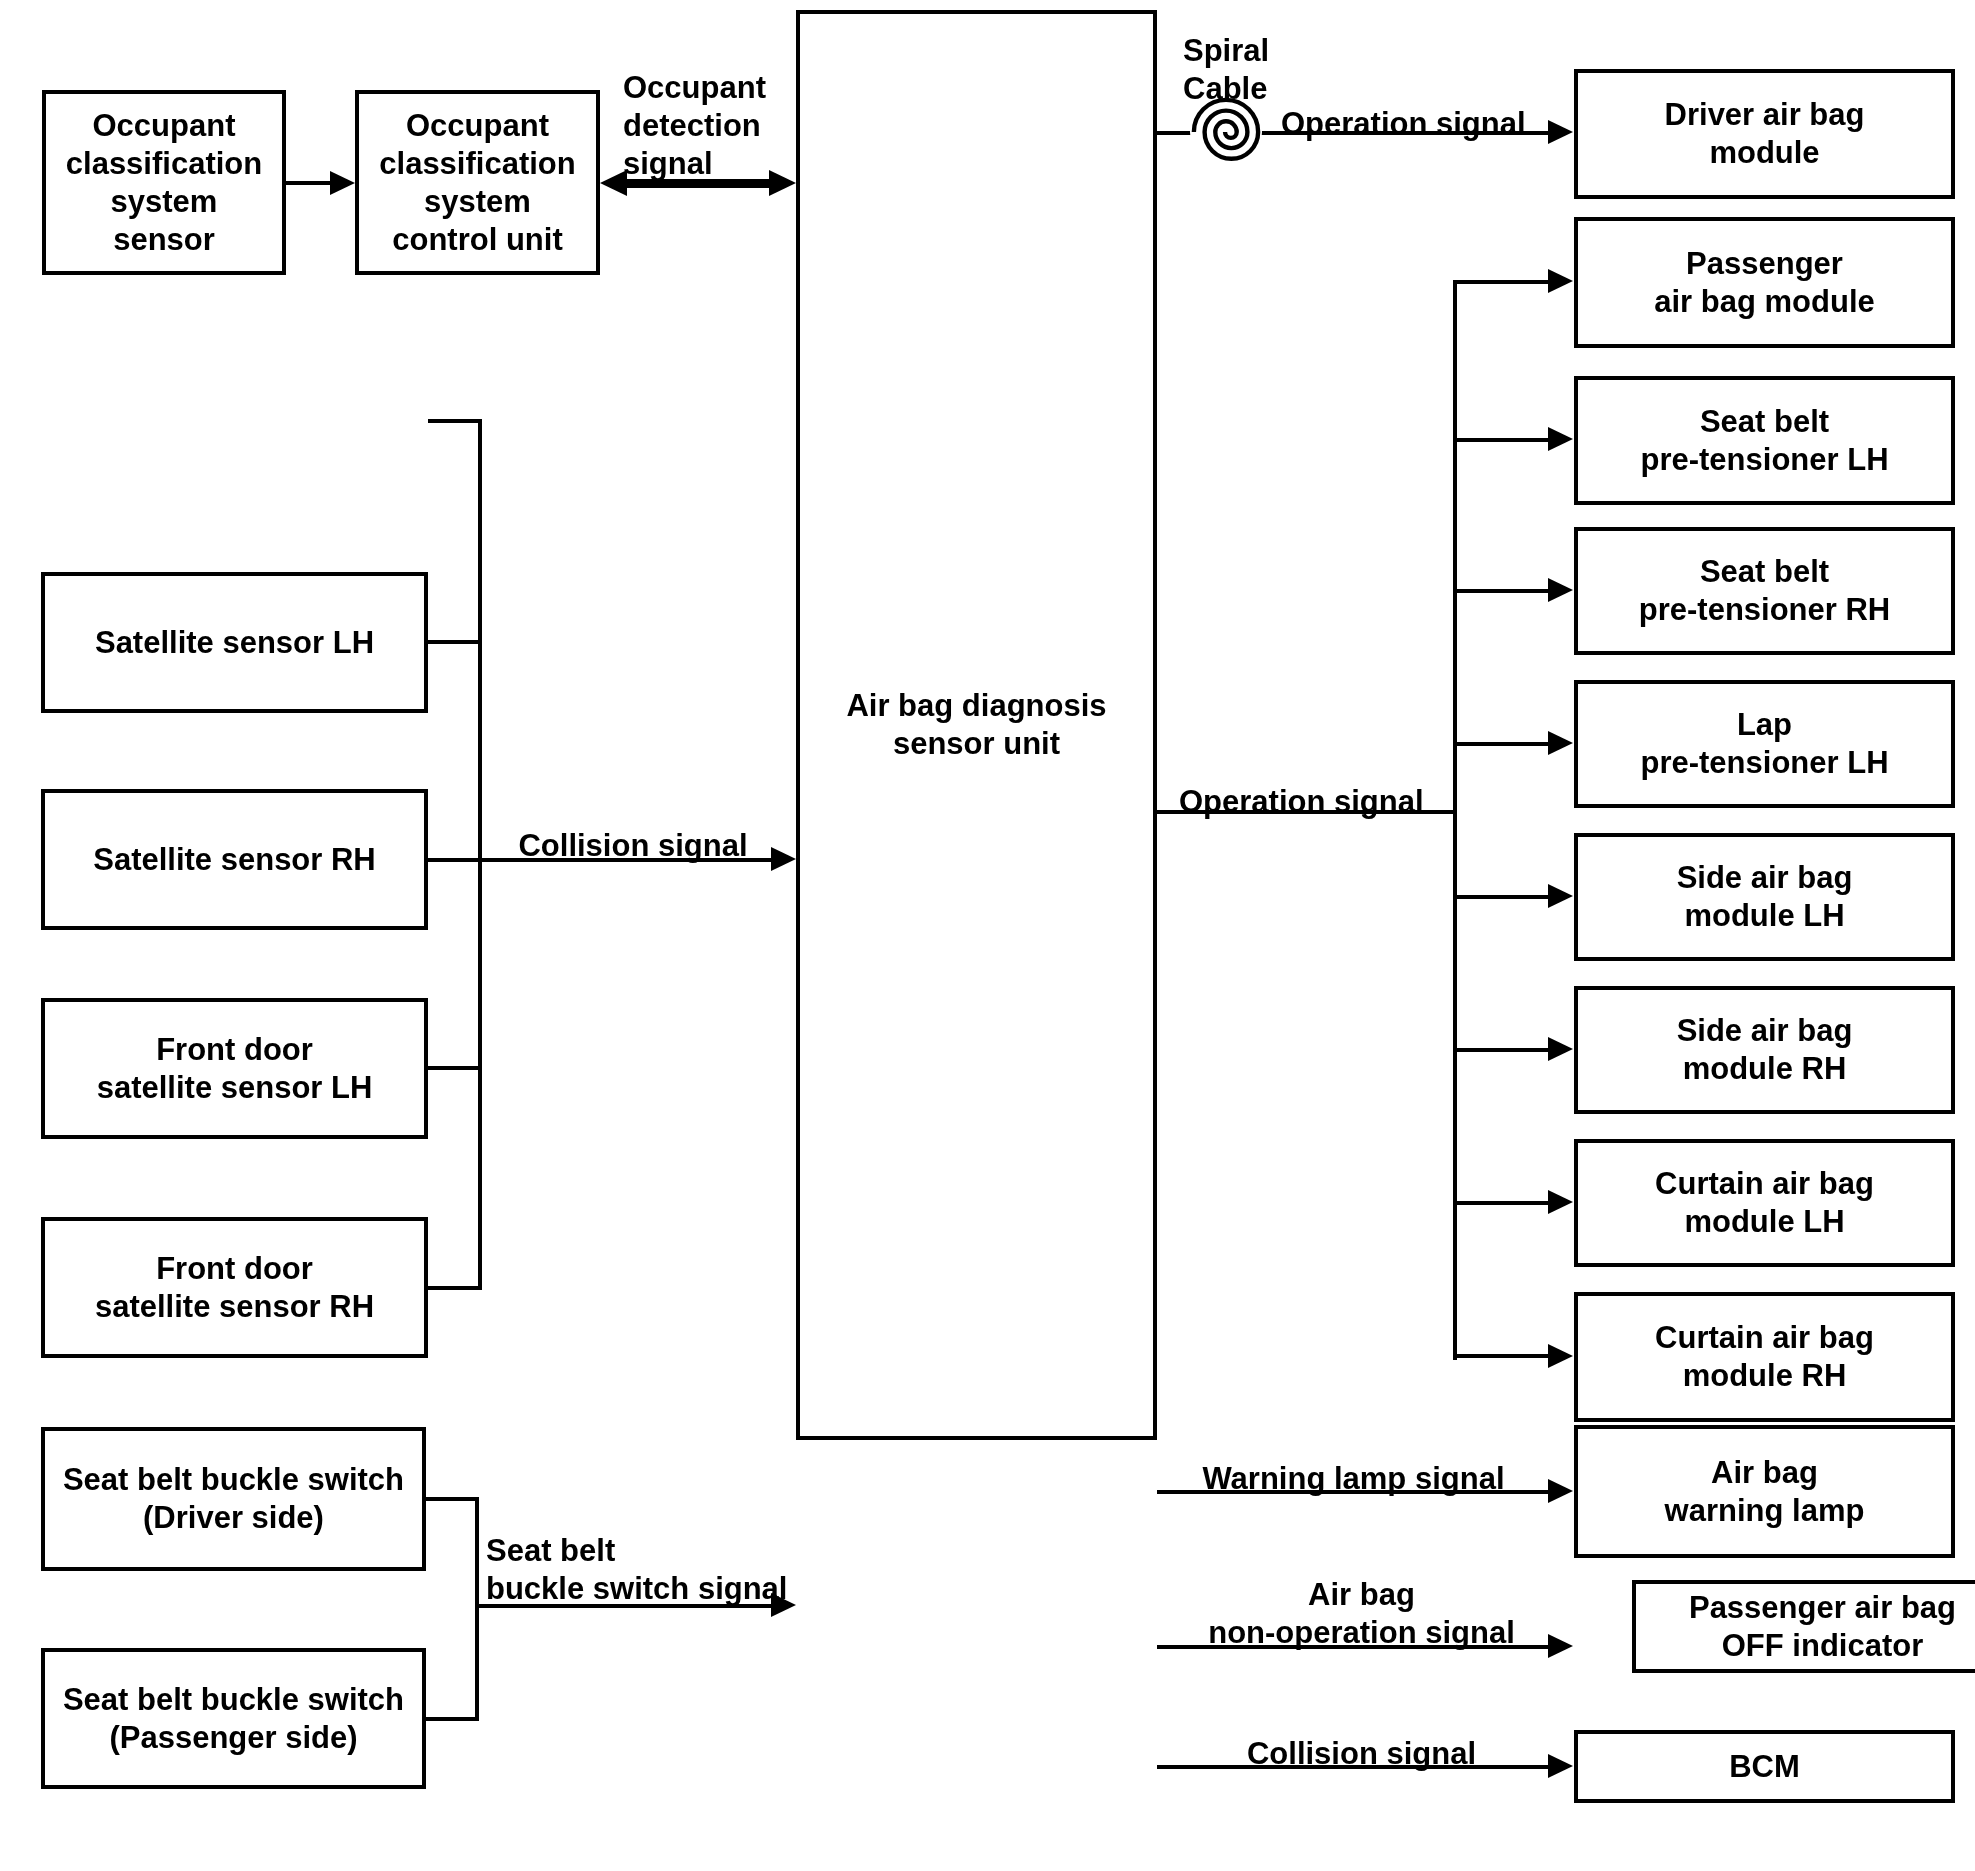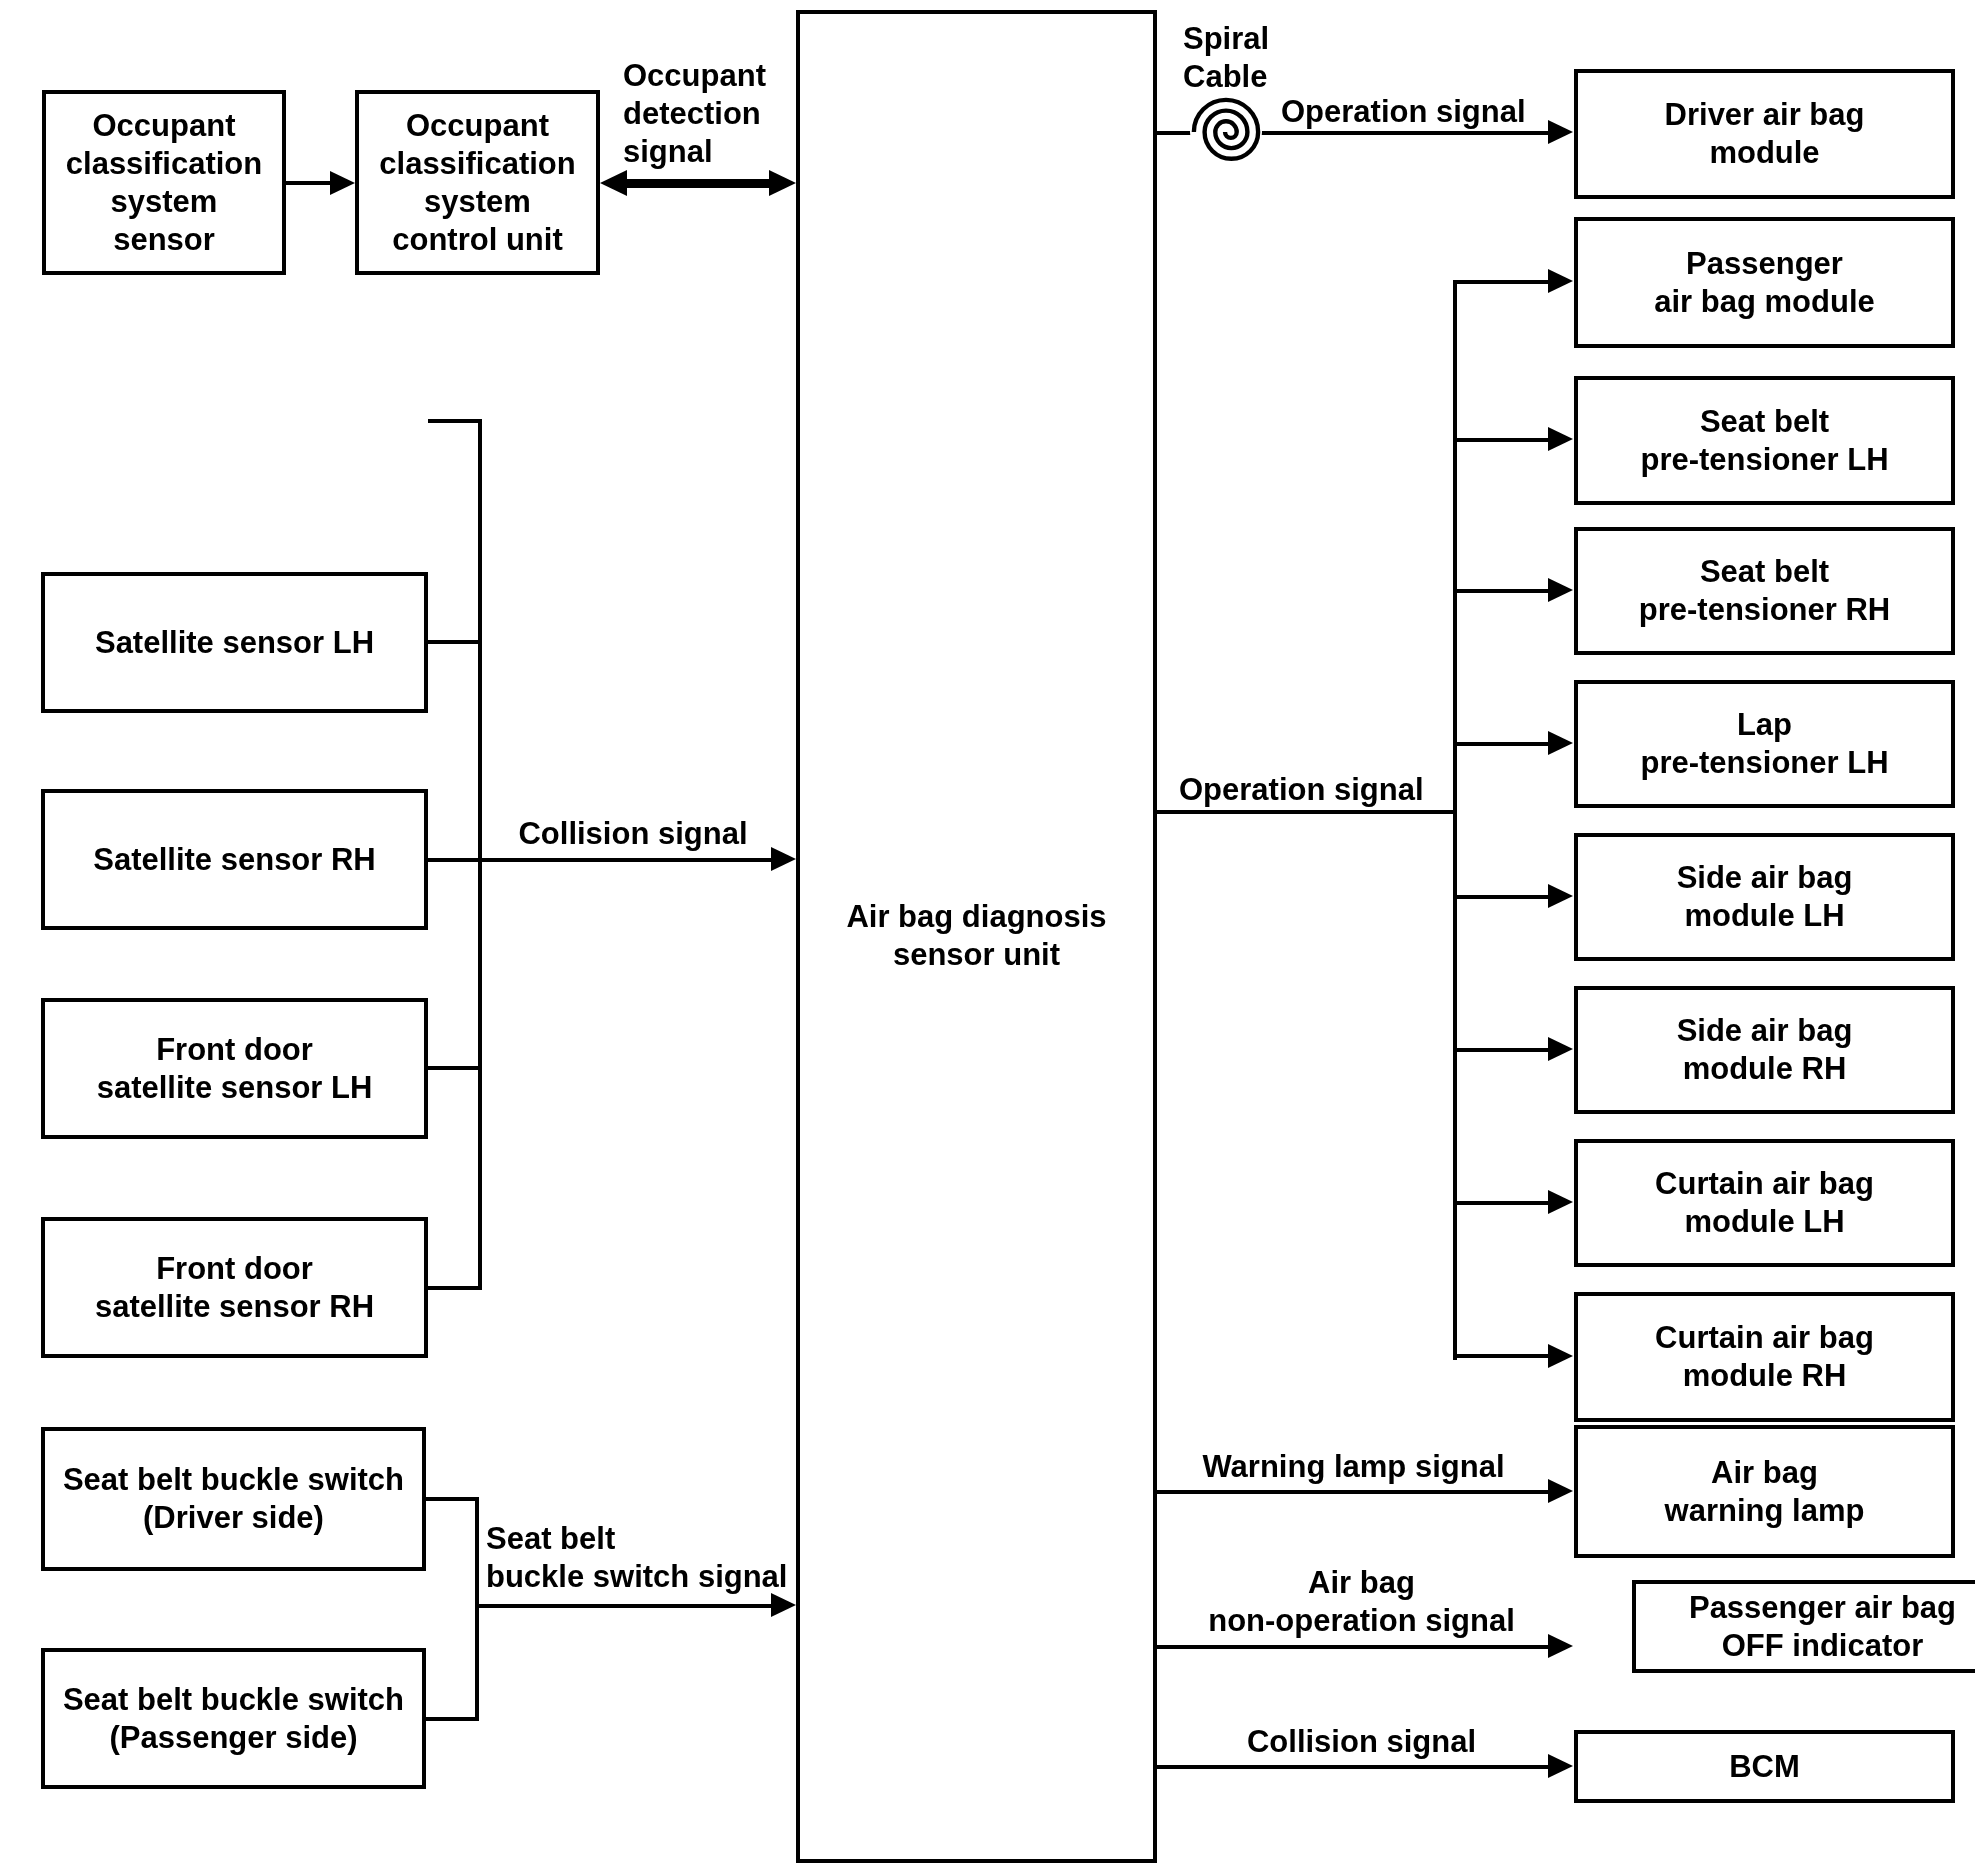--- a/index.html
+++ b/index.html
@@ -6,21 +6,21 @@
   #canvas{
     position:relative;width:1975px;height:1871px;background:#ffffff;
     font-family:"Liberation Sans",sans-serif;font-weight:700;
     font-size:31px;line-height:38px;color:#000;
   }
   .box{
     position:absolute;box-sizing:border-box;border:4.9px solid #000;background:#fff;
     display:flex;align-items:center;justify-content:center;
     text-align:center;white-space:pre;
   }
-  .lbl{position:absolute;white-space:pre;}
+  .lbl{position:absolute;white-space:pre;margin-top:12px;}
   .ctr{text-align:center;}
   .hl{position:absolute;height:3.9px;background:#000;}
   .vl{position:absolute;width:3.9px;background:#000;}
   .ah{position:absolute;width:0;height:0;
       border-top:12.7px solid transparent;border-bottom:12.7px solid transparent;
       border-left:25.4px solid #000;}
   .dbl{position:absolute;}
   .dbl .shaft{position:absolute;left:25.4px;right:25.4px;top:9.3px;height:8.8px;background:#000;}
   .dbl .hl-l{position:absolute;left:0;top:0;width:0;height:0;
       border-top:13.7px solid transparent;border-bottom:13.7px solid transparent;
@@ -54,21 +54,21 @@
 
   <div class="box" style="left:41px;top:1217px;width:387px;height:141px">Front door
 satellite sensor RH</div>
 
   <div class="box" style="left:41px;top:1427px;width:385px;height:144px">Seat belt buckle switch
 (Driver side)</div>
 
   <div class="box" style="left:41px;top:1648px;width:385px;height:141px">Seat belt buckle switch
 (Passenger side)</div>
 
-  <div class="box" style="left:796px;top:9.8px;width:361px;height:1853px">Air bag diagnosis
+  <div class="box" style="left:796px;top:9.8px;width:361px;height:1430px">Air bag diagnosis
 sensor unit</div>
 
   <div class="box" style="left:1574px;top:217px;width:381px;height:131px">Passenger
 air bag module</div>
 
   <div class="box" style="left:1574px;top:69px;width:381px;height:130px">Driver air bag
 module</div>
 
   <div class="box" style="left:1574px;top:376px;width:381px;height:129px">Seat belt
 pre-tensioner LH</div>

